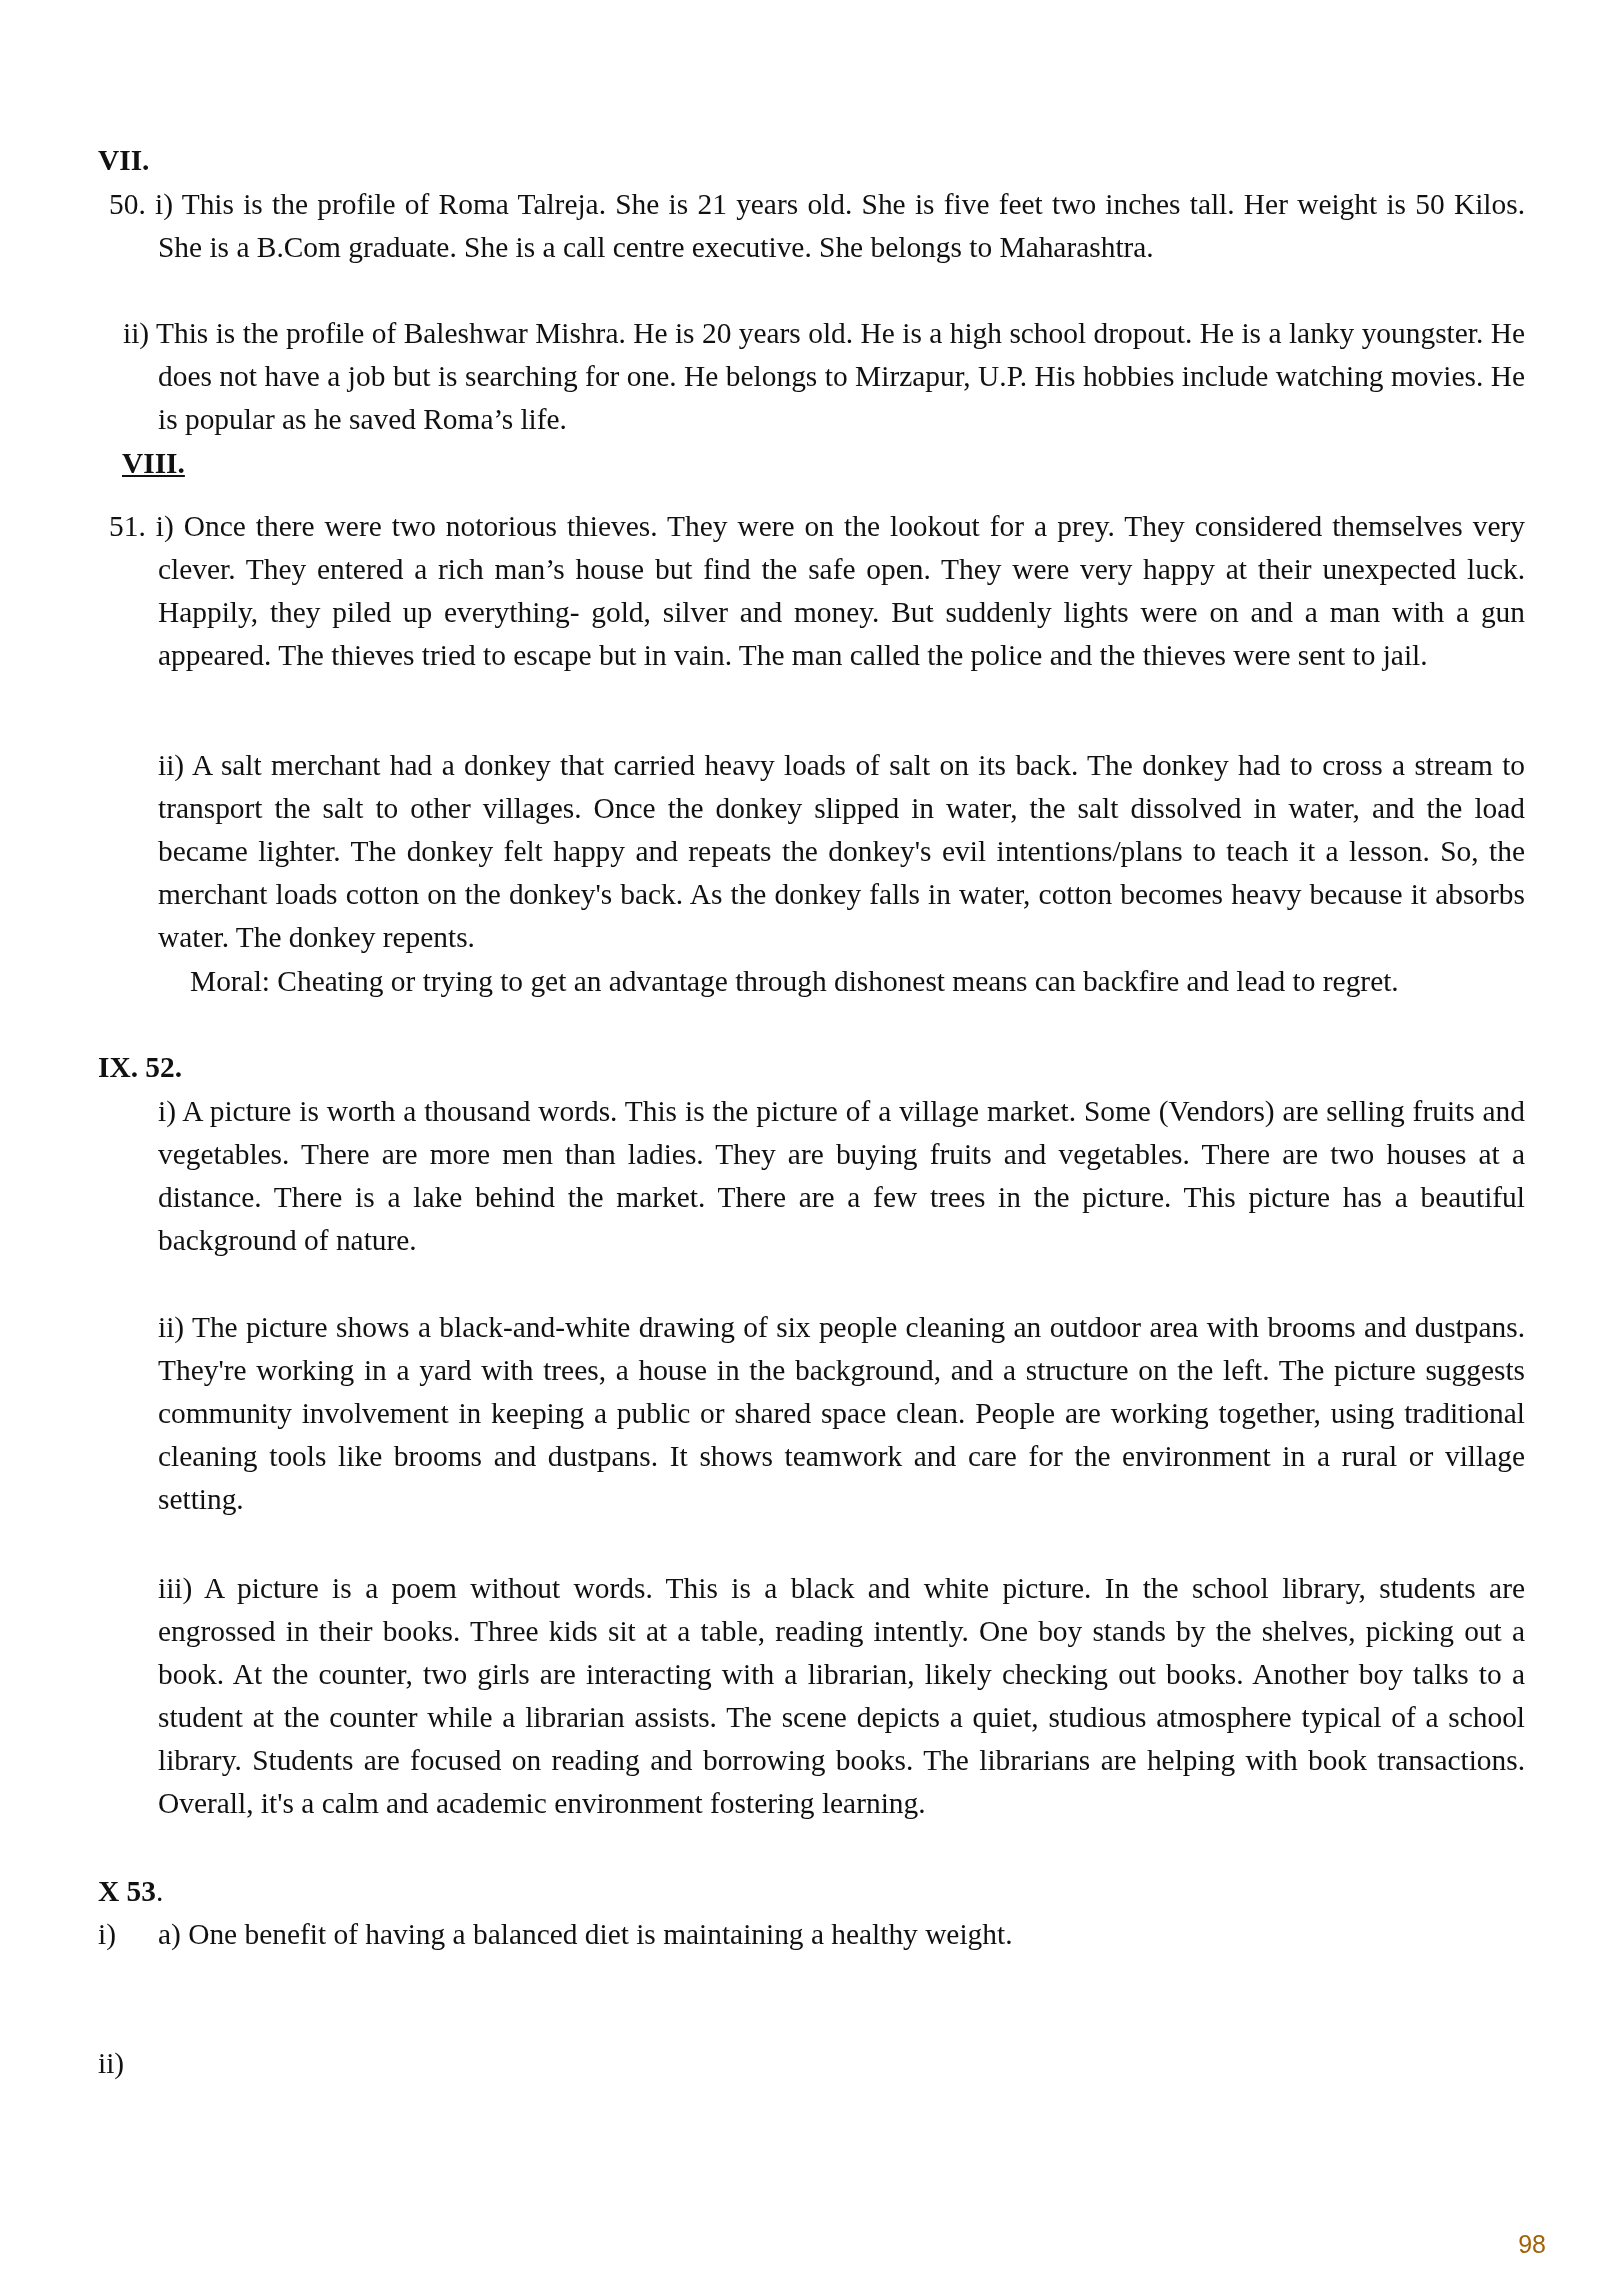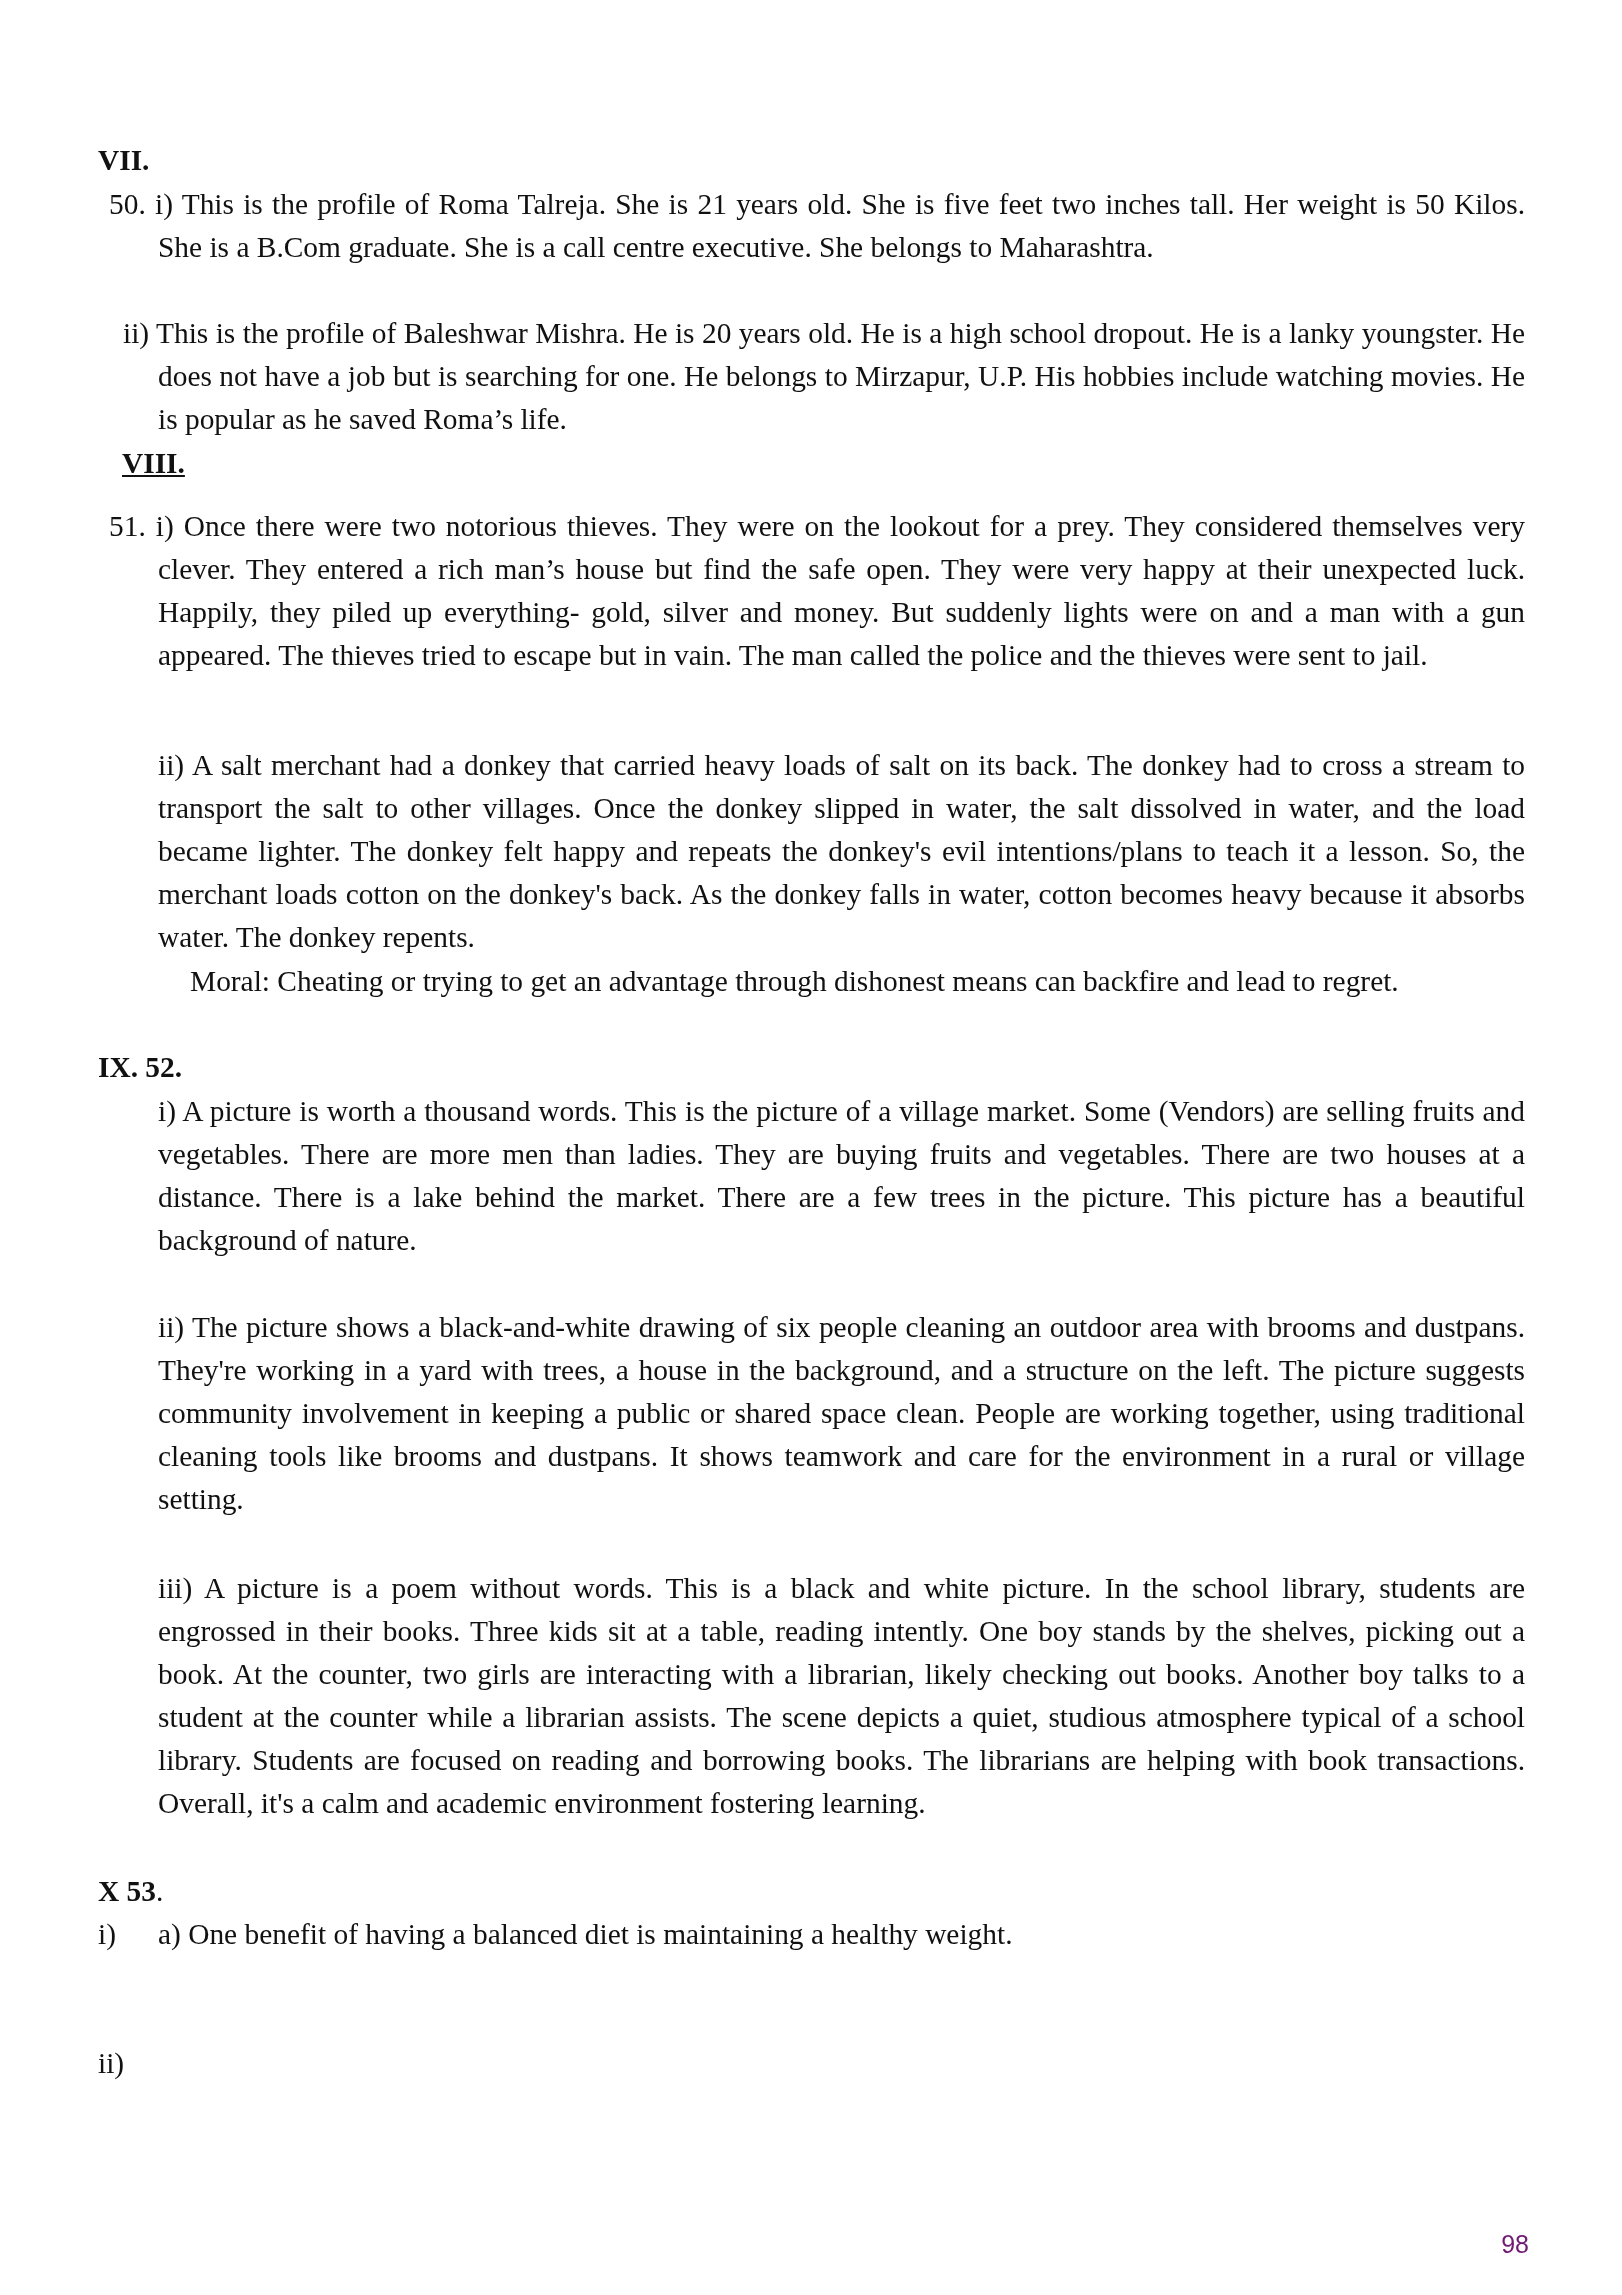--- a/index.html
+++ b/index.html
@@ -2,21 +2,21 @@
 <html style="font-size:10.5px"><head>
 <meta charset="utf-8">
 <style>
   html, body { margin: 0; padding: 0; background: #ffffff; }
   body { width: 1622px; height: 2295px; position: relative; overflow: hidden;
          font-family: "Liberation Serif", "DejaVu Serif", serif; color: #111111; }
   .page { position: absolute; left: 0; top: 0; width: 1622px; height: 2295px; border-radius: 17px; }
   .blk { position: absolute; font-size: 29.4px; line-height: 43px; }
   .head { font-weight: bold; left: 98px; }
   .para { text-align: justify; text-align-last: left; }
-  .pnum { position: absolute; right: 93px; top: 2230px; font-family: "Liberation Sans", "DejaVu Sans", sans-serif; font-size: 25px; color: #701a75; }
+  .pnum { position: absolute; right: 76px; top: 2230px; font-family: "Liberation Sans", "DejaVu Sans", sans-serif; font-size: 25px; color: #a16207; }
 </style>
 </head>
 <body>
 
 <div class="page">
 
   <div class="blk head" style="top:139px;">VII.</div>
 
   <div class="blk para" style="left:109px; width:1416px; top:183px;">
     <div style="padding-left:49px; text-indent:-49px;">

